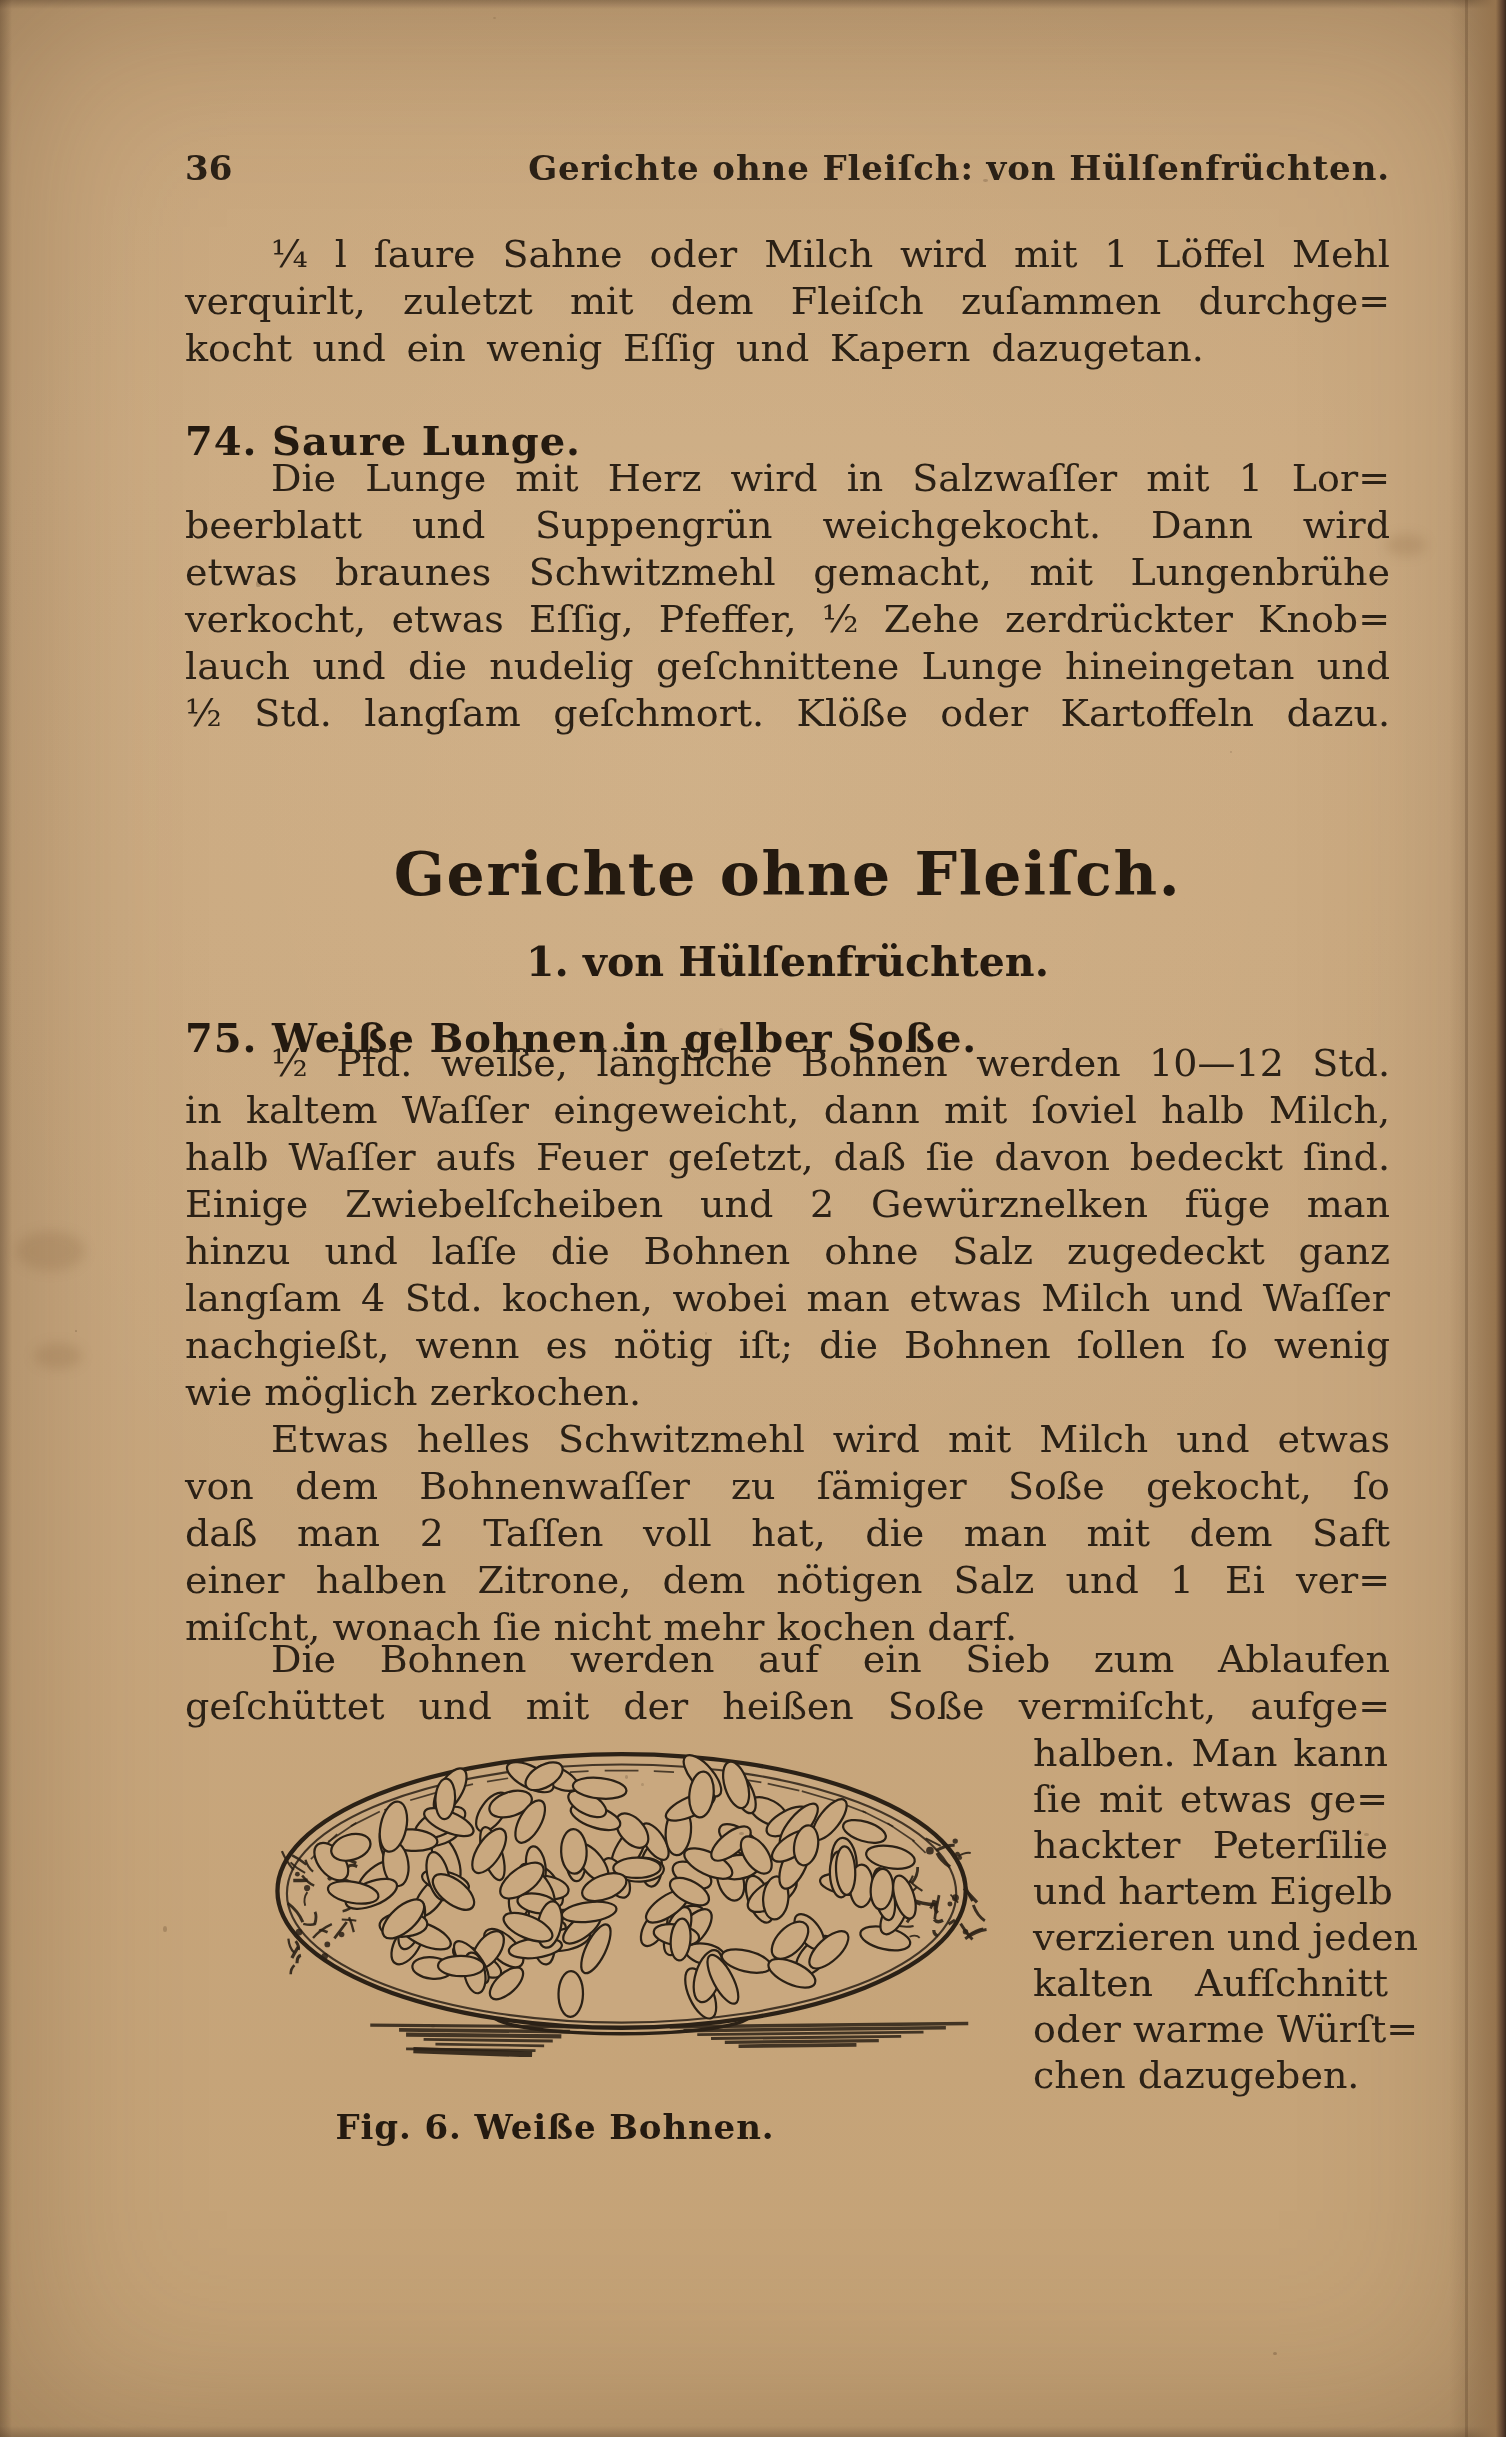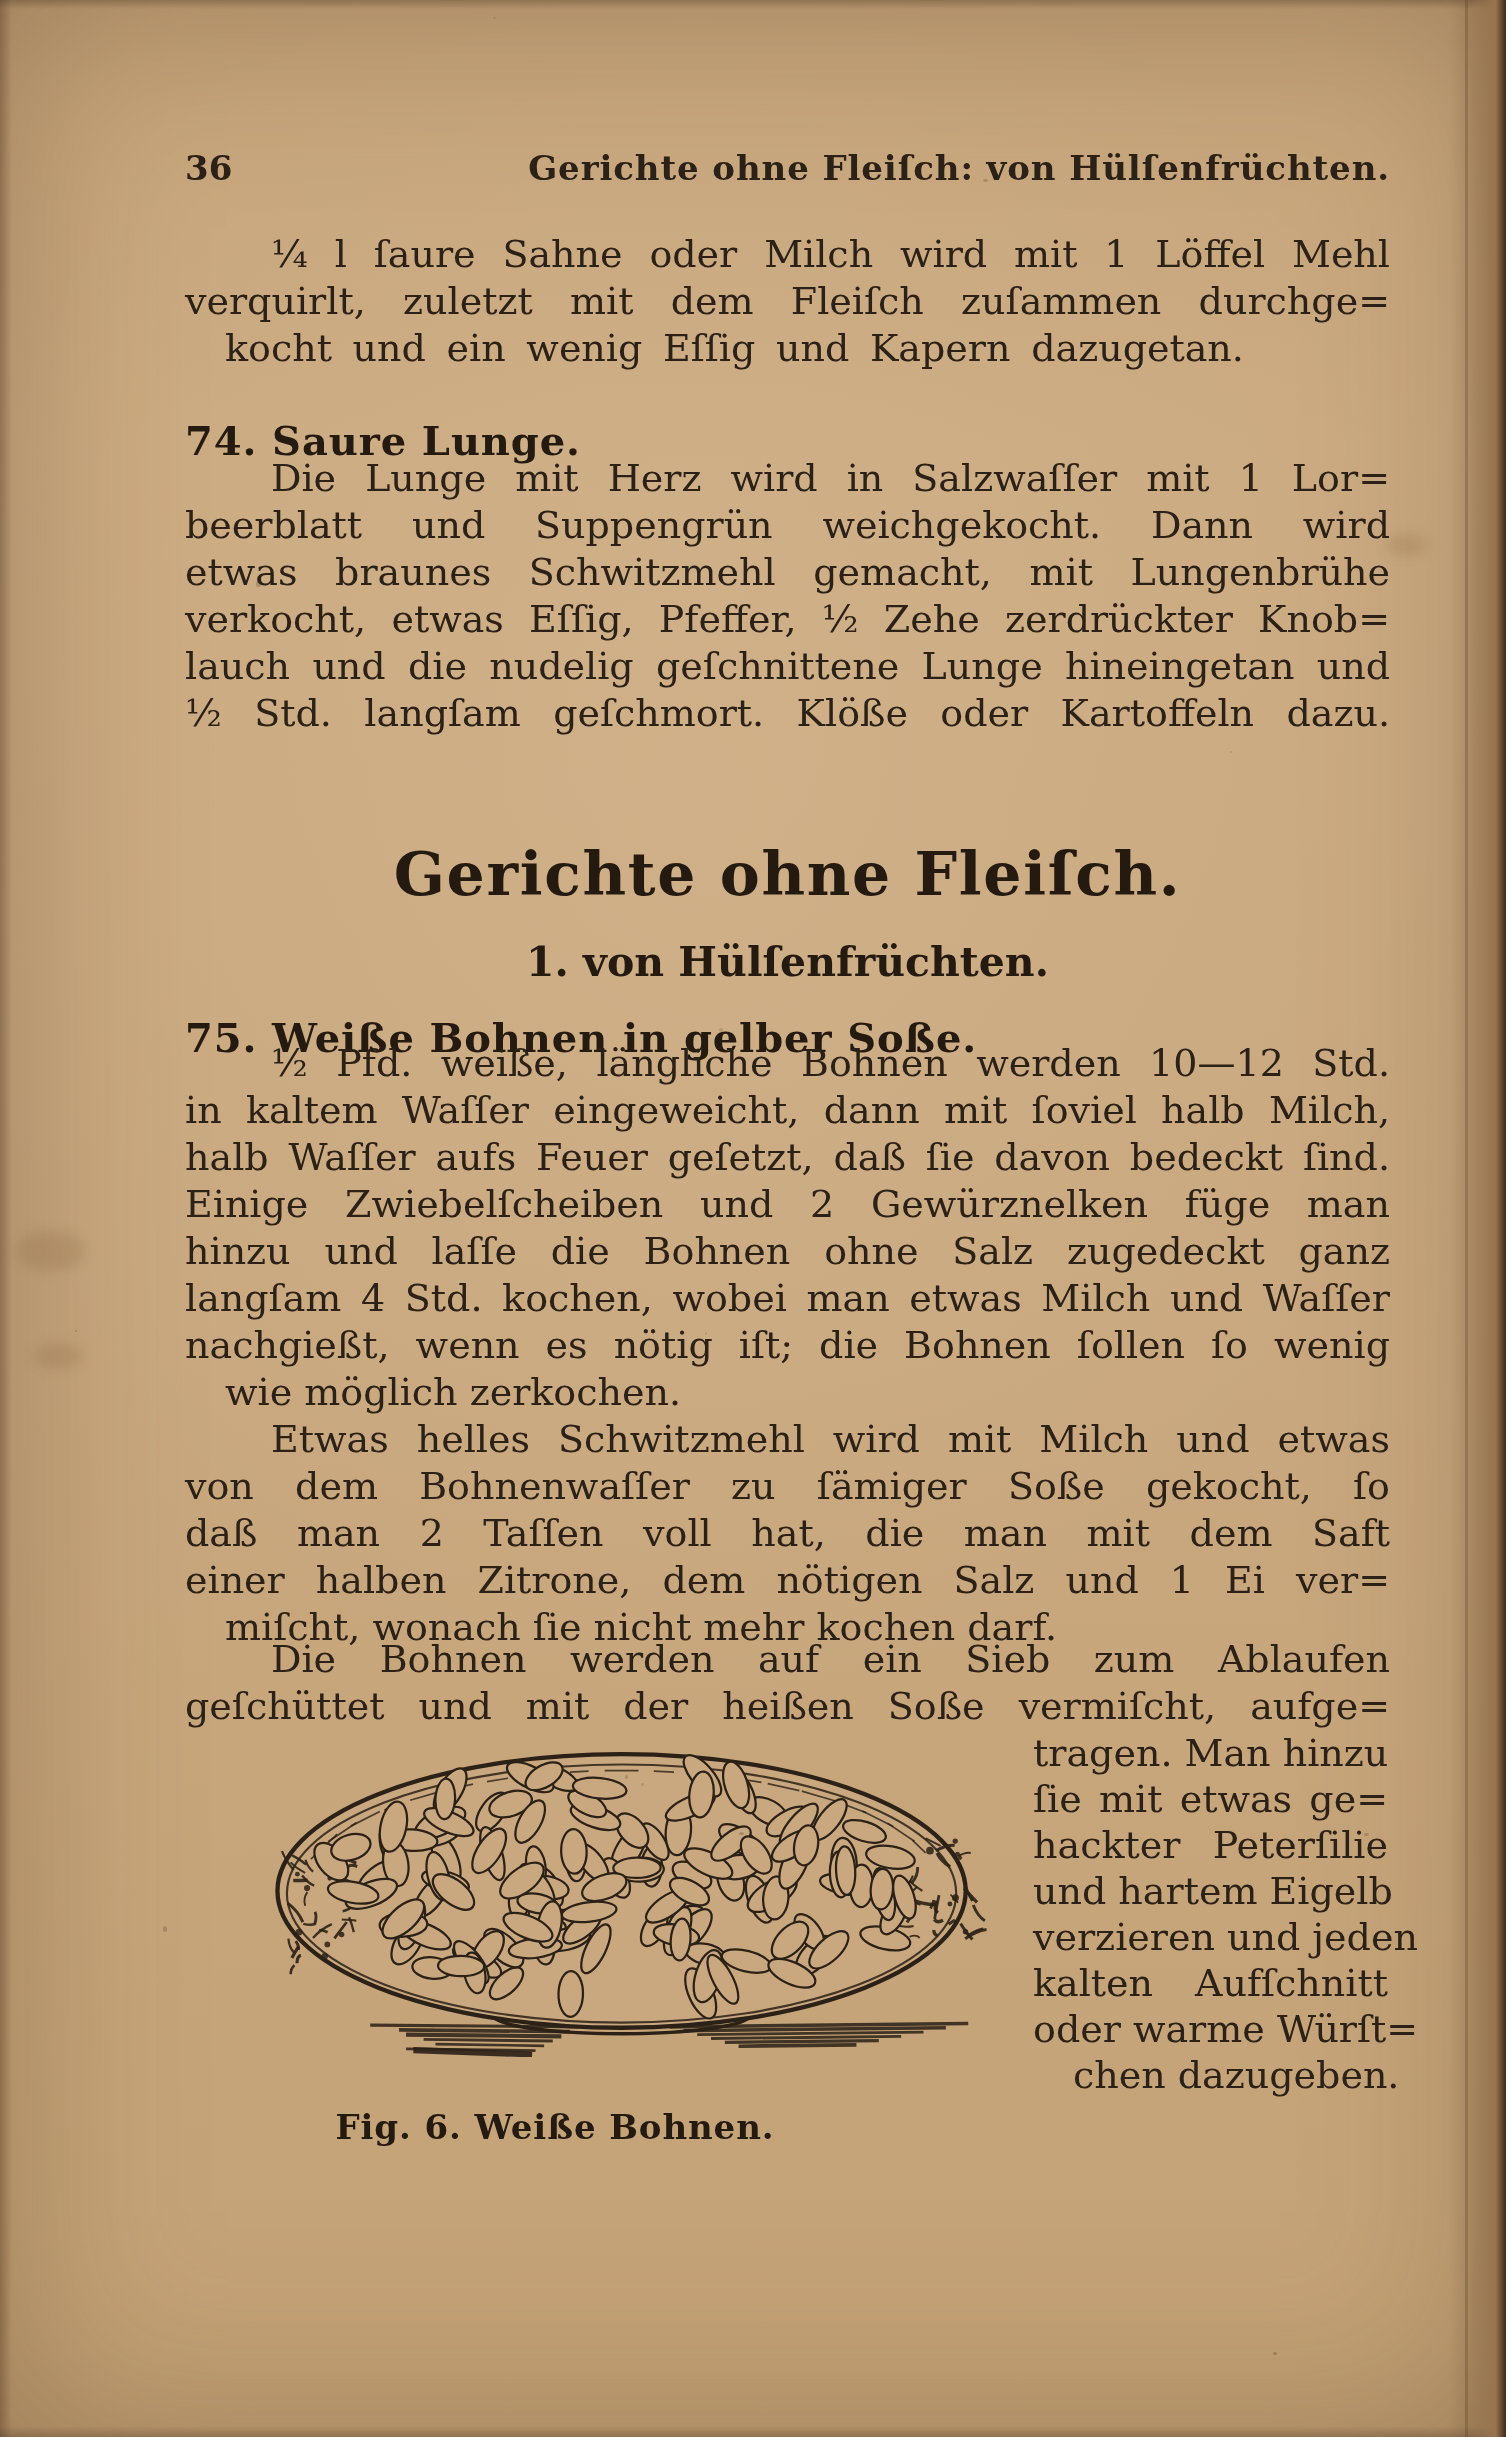--- a/index.html
+++ b/index.html
@@ -25,21 +25,21 @@
   .fox{position:absolute;border-radius:50%;background:rgba(110,75,40,0.16);filter:blur(6px);}
 
   
   .running-header{position:absolute;left:185px;top:148px;width:1205px;height:41px;font-weight:bold;font-size:34px;line-height:40px;}
   .pagenum{position:absolute;left:0;top:0;}
   .rh-title{position:absolute;left:0;right:0;text-align:right;letter-spacing:0.9px;}
 
   
   .block{position:absolute;left:185px;width:1205px;}
   .line{height:47px;line-height:47px;font-size:38px;text-align:justify;text-align-last:justify;white-space:nowrap;}
-  .line.left{text-align:left;text-align-last:left;margin-left:40px;}
+  .line.left{text-align:left;text-align-last:left;}
   .ind{text-indent:86px;}
   .ws{word-spacing:8.6px;}
 
   .h-recipe{position:absolute;left:185px;width:1205px;font-size:40px;font-weight:bold;letter-spacing:0.9px;color:#241a10;}
   .h-main{position:absolute;left:185px;width:1205px;text-align:center;font-size:60px;font-weight:bold;letter-spacing:1.7px;color:#241a10;}
   .h-sub{position:absolute;left:185px;width:1205px;text-align:center;font-size:41px;font-weight:bold;color:#241a10;}
 
   
   .sidecol{position:absolute;left:1033px;top:1730px;width:355px;}
   .sidecol .line{height:46px;line-height:46px;text-align:right;}
@@ -107,21 +107,21 @@
     <div class="line">einer halben Zitrone, dem nötigen Salz und 1 Ei ver=</div>
     <div class="line left">miſcht, wonach ſie nicht mehr kochen darf.</div>
   </section>
 
   <section class="block" style="top:1636px;">
     <div class="line ind">Die Bohnen werden auf ein Sieb zum Ablaufen</div>
     <div class="line">geſchüttet und mit der heißen Soße vermiſcht, aufge=</div>
   </section>
 
   <aside class="sidecol">
-    <div class="line">tragen. Man hinzu</div>
+    <div class="line">halben. Man kann</div>
     <div class="line">ſie mit etwas ge=</div>
     <div class="line">hackter Peterſilie</div>
     <div class="line">und hartem Eigelb</div>
     <div class="line">verzieren und jeden</div>
     <div class="line">kalten Aufſchnitt</div>
     <div class="line">oder warme Würſt=</div>
     <div class="line left">chen dazugeben.</div>
   </aside>
 
   <svg id="beans-fig" class="figure" viewBox="0 0 885 365">

